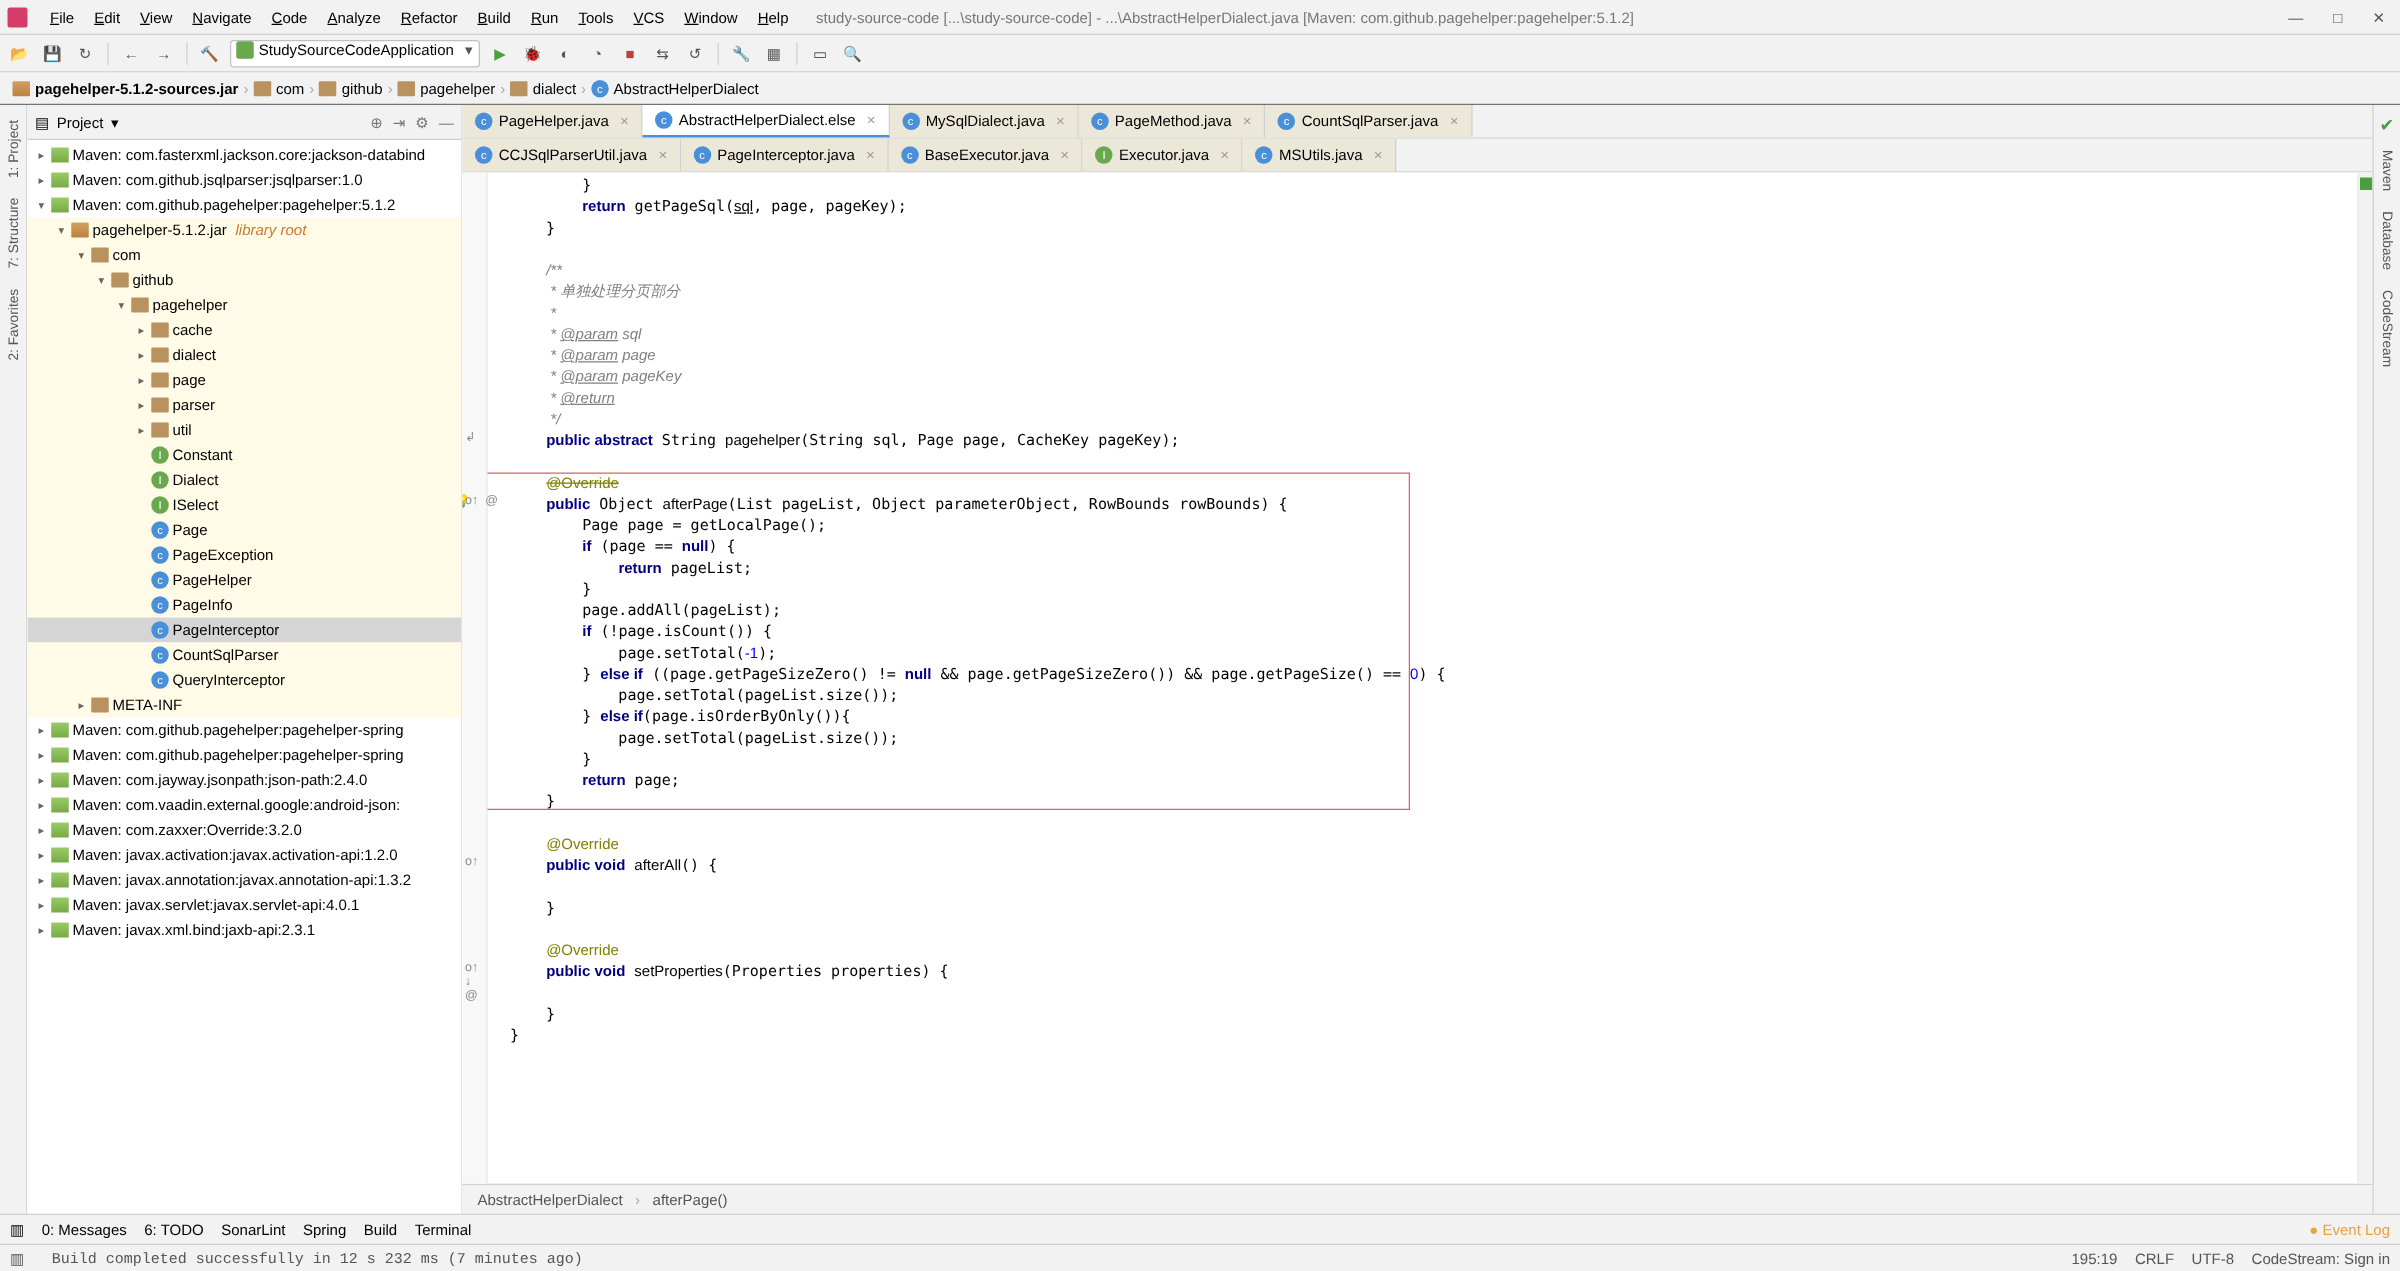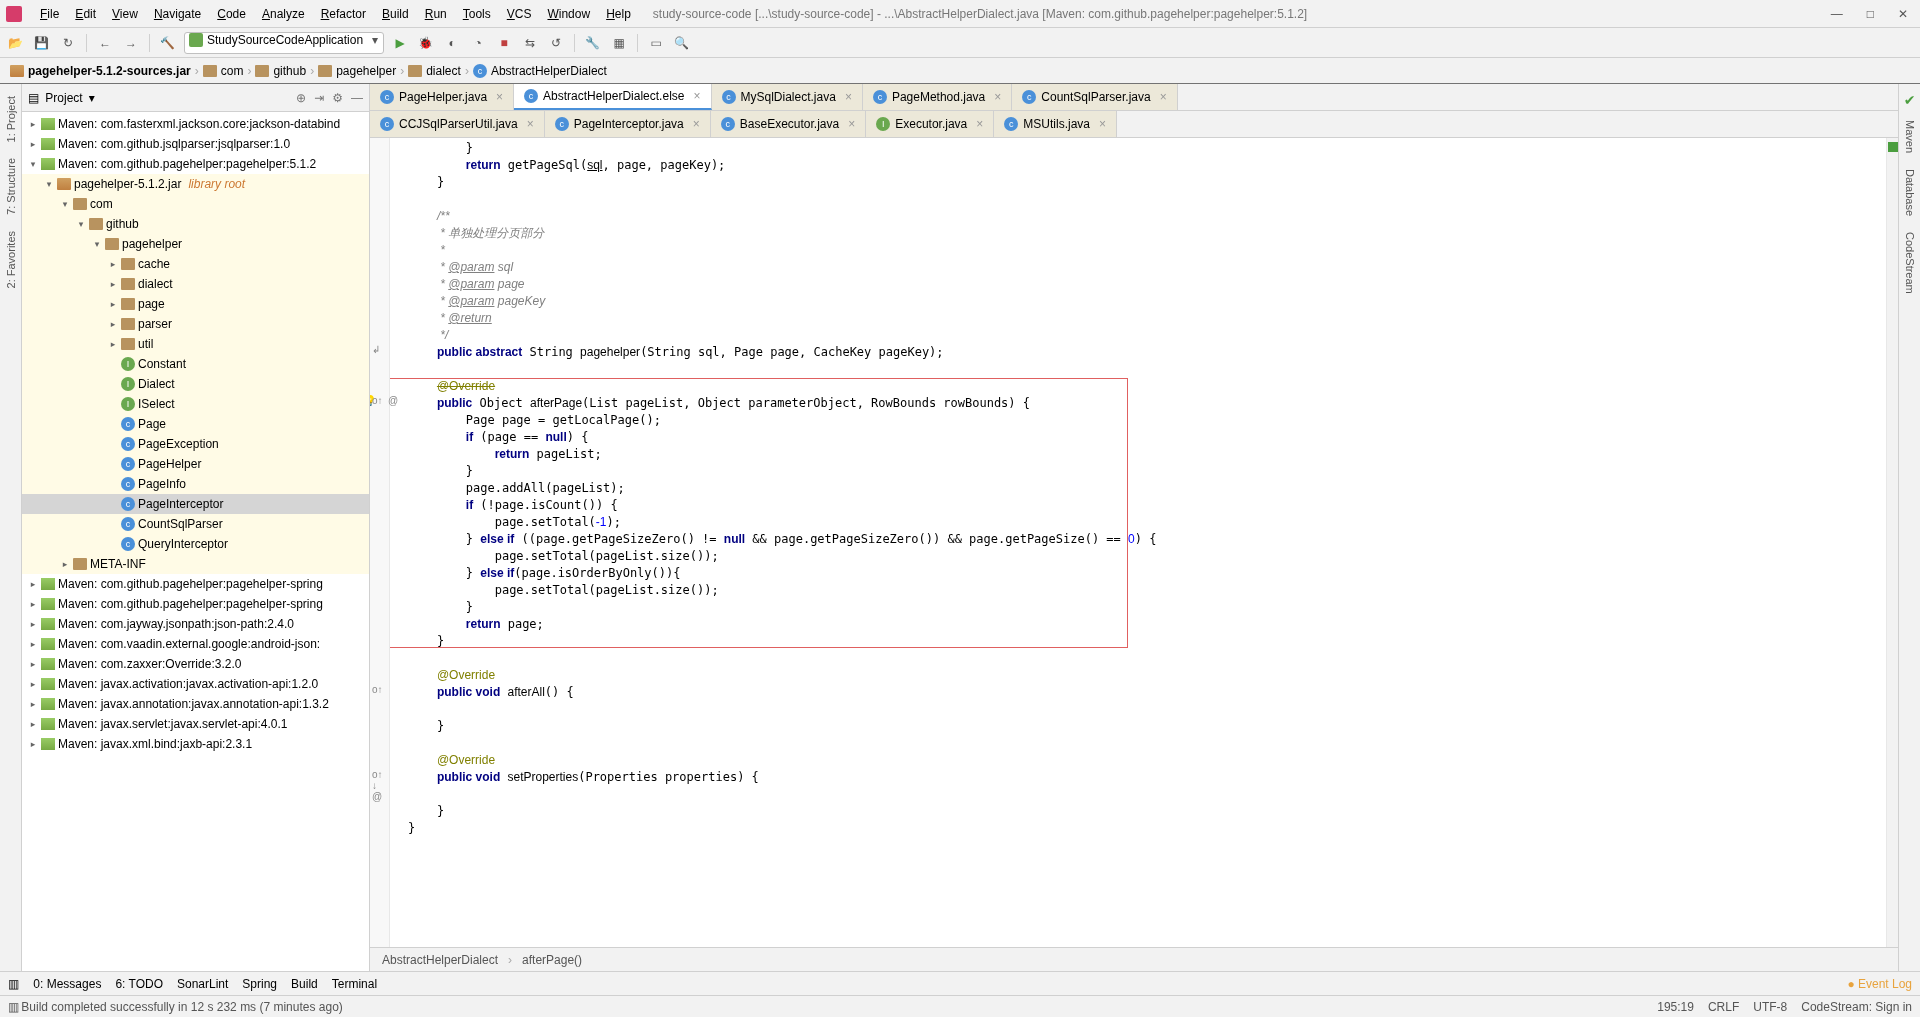--- a/index.html
+++ b/index.html
@@ -469,20 +469,20 @@
     <span class="sb-item">Spring</span>
     <span class="sb-item">Build</span>
     <span class="sb-item">Terminal</span>
     <div class="right">
       <span style="color:#e8a33d;">● Event Log</span>
     </div>
   </div>
 
 <div class="bottombar">
   <span>▥</span>
-  <span style="margin-left:2px;">Build completed successfully in 12 s 232 ms (7 minutes ago)</span>
+  <span style="margin-left:22px;font-family:Liberation Mono, monospace;">Build completed successfully in 12 s 232 ms (7 minutes ago)</span>
   <div class="right">
     <span>195:19</span>
     <span>CRLF</span>
     <span>UTF-8</span>
     <span>CodeStream: Sign in</span>
   </div>
 </div>
 
 </body></html>

